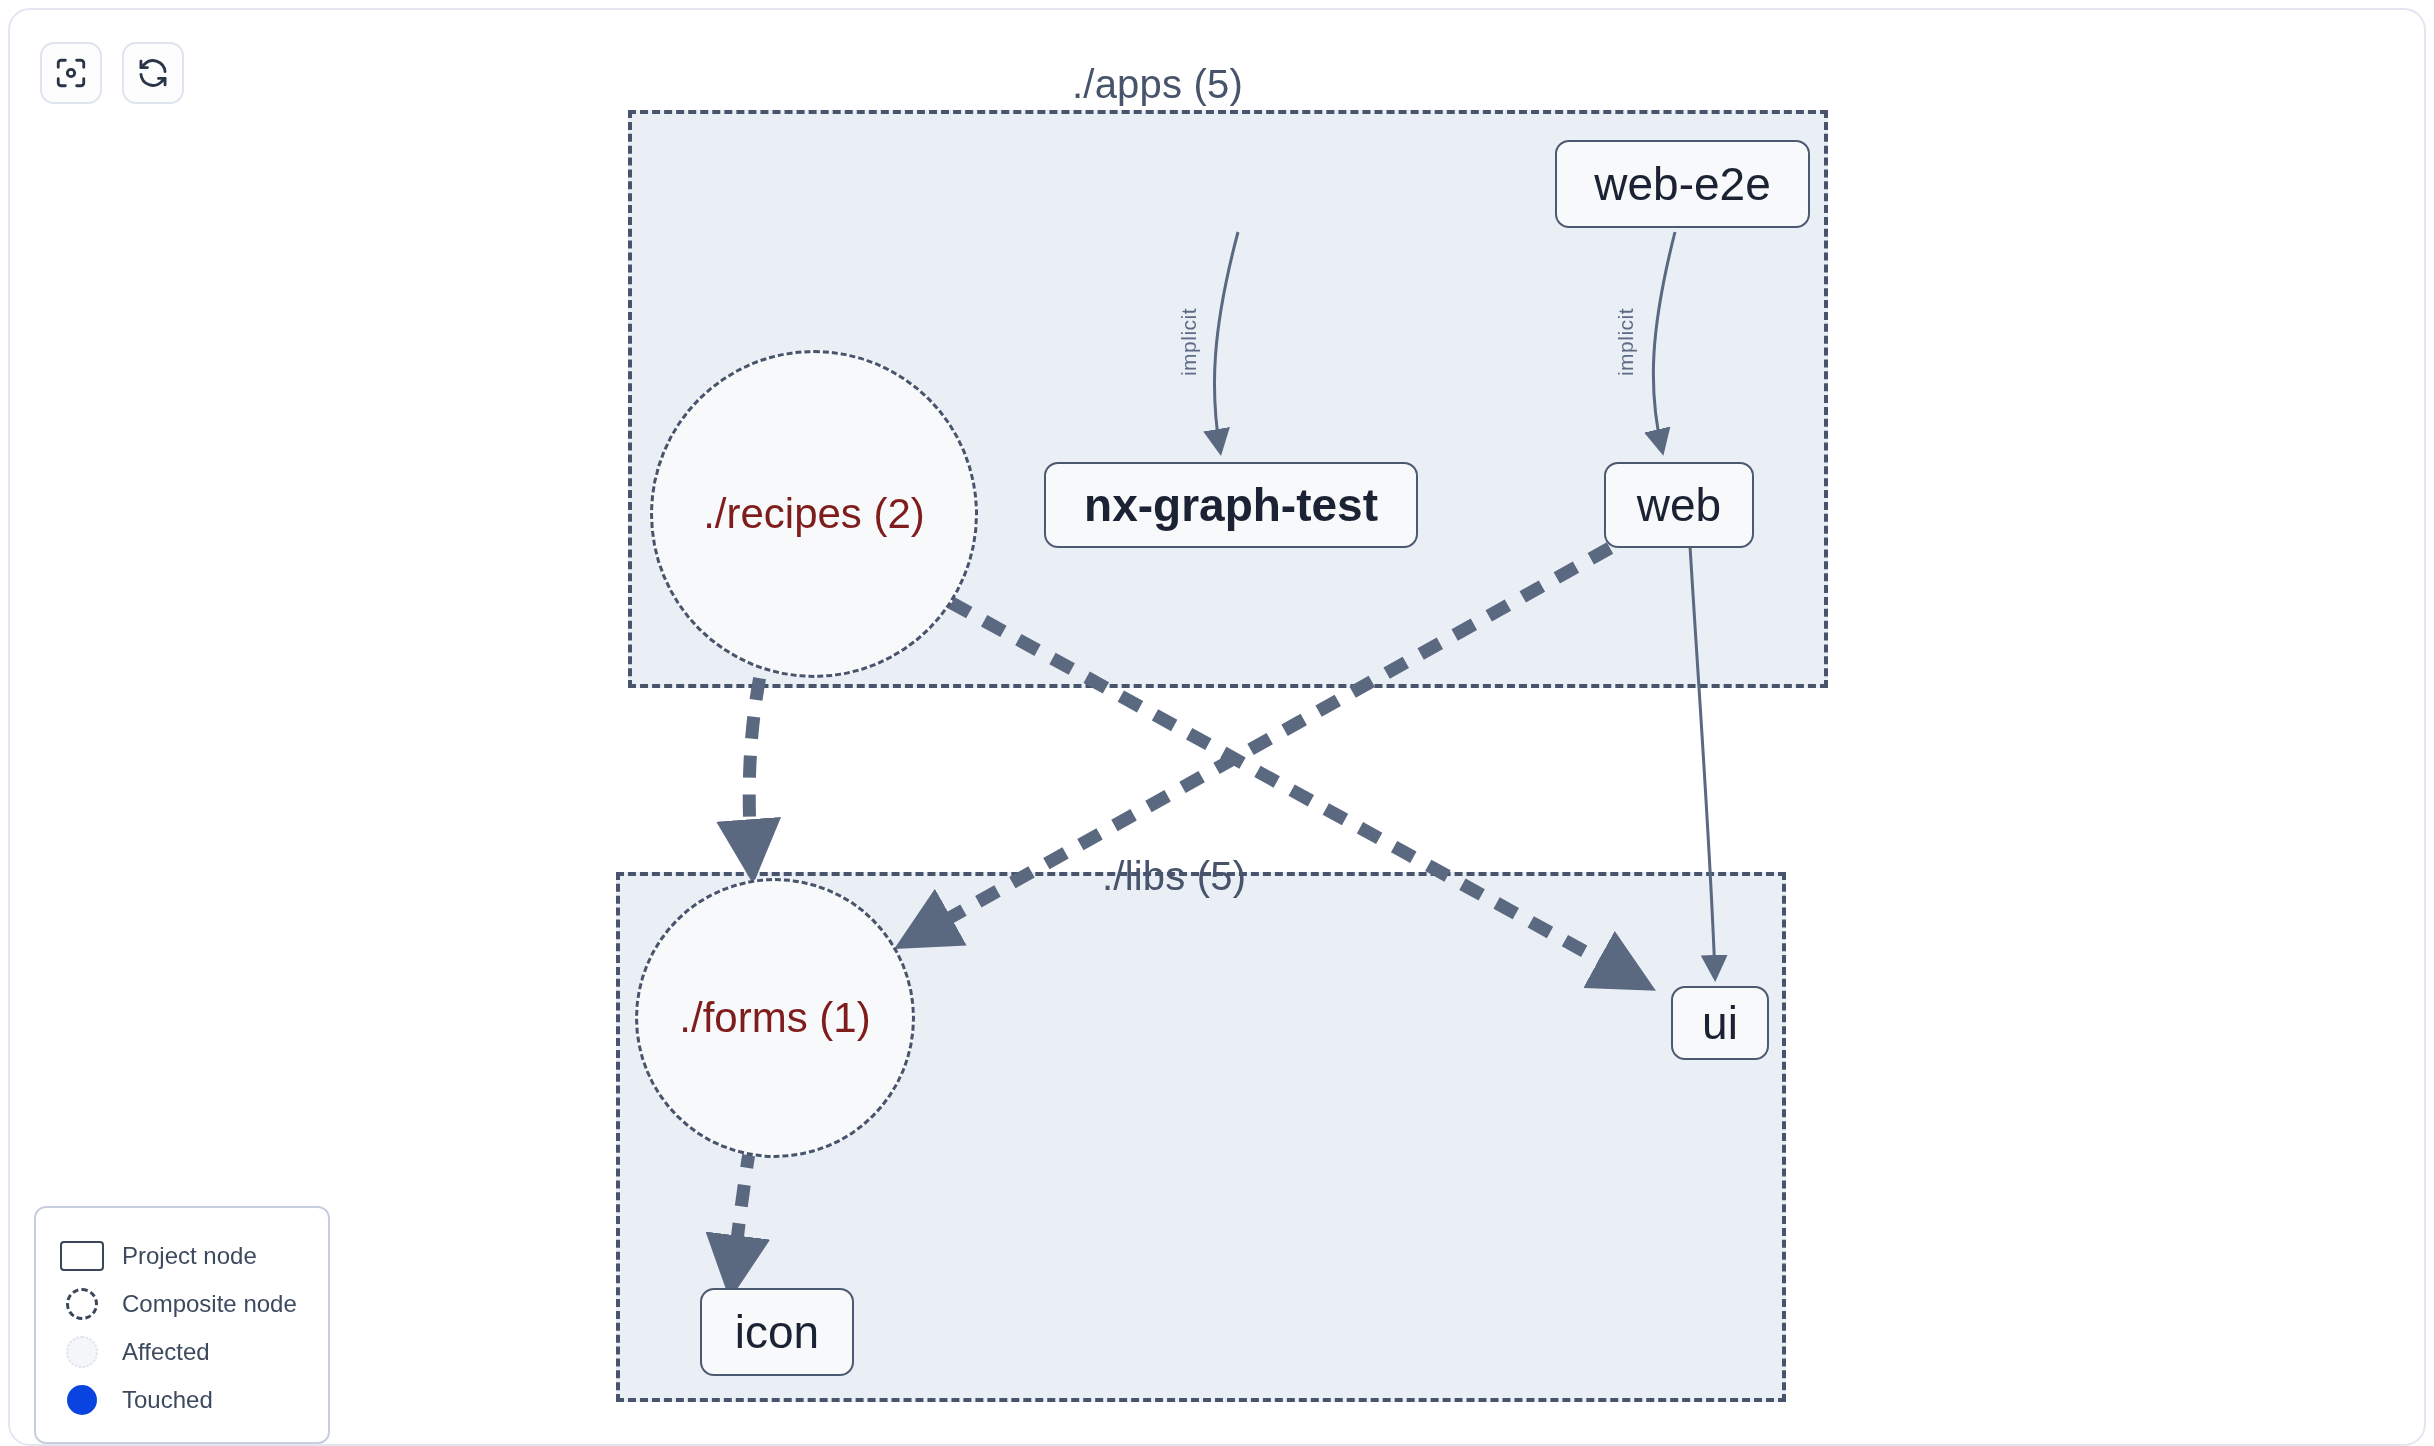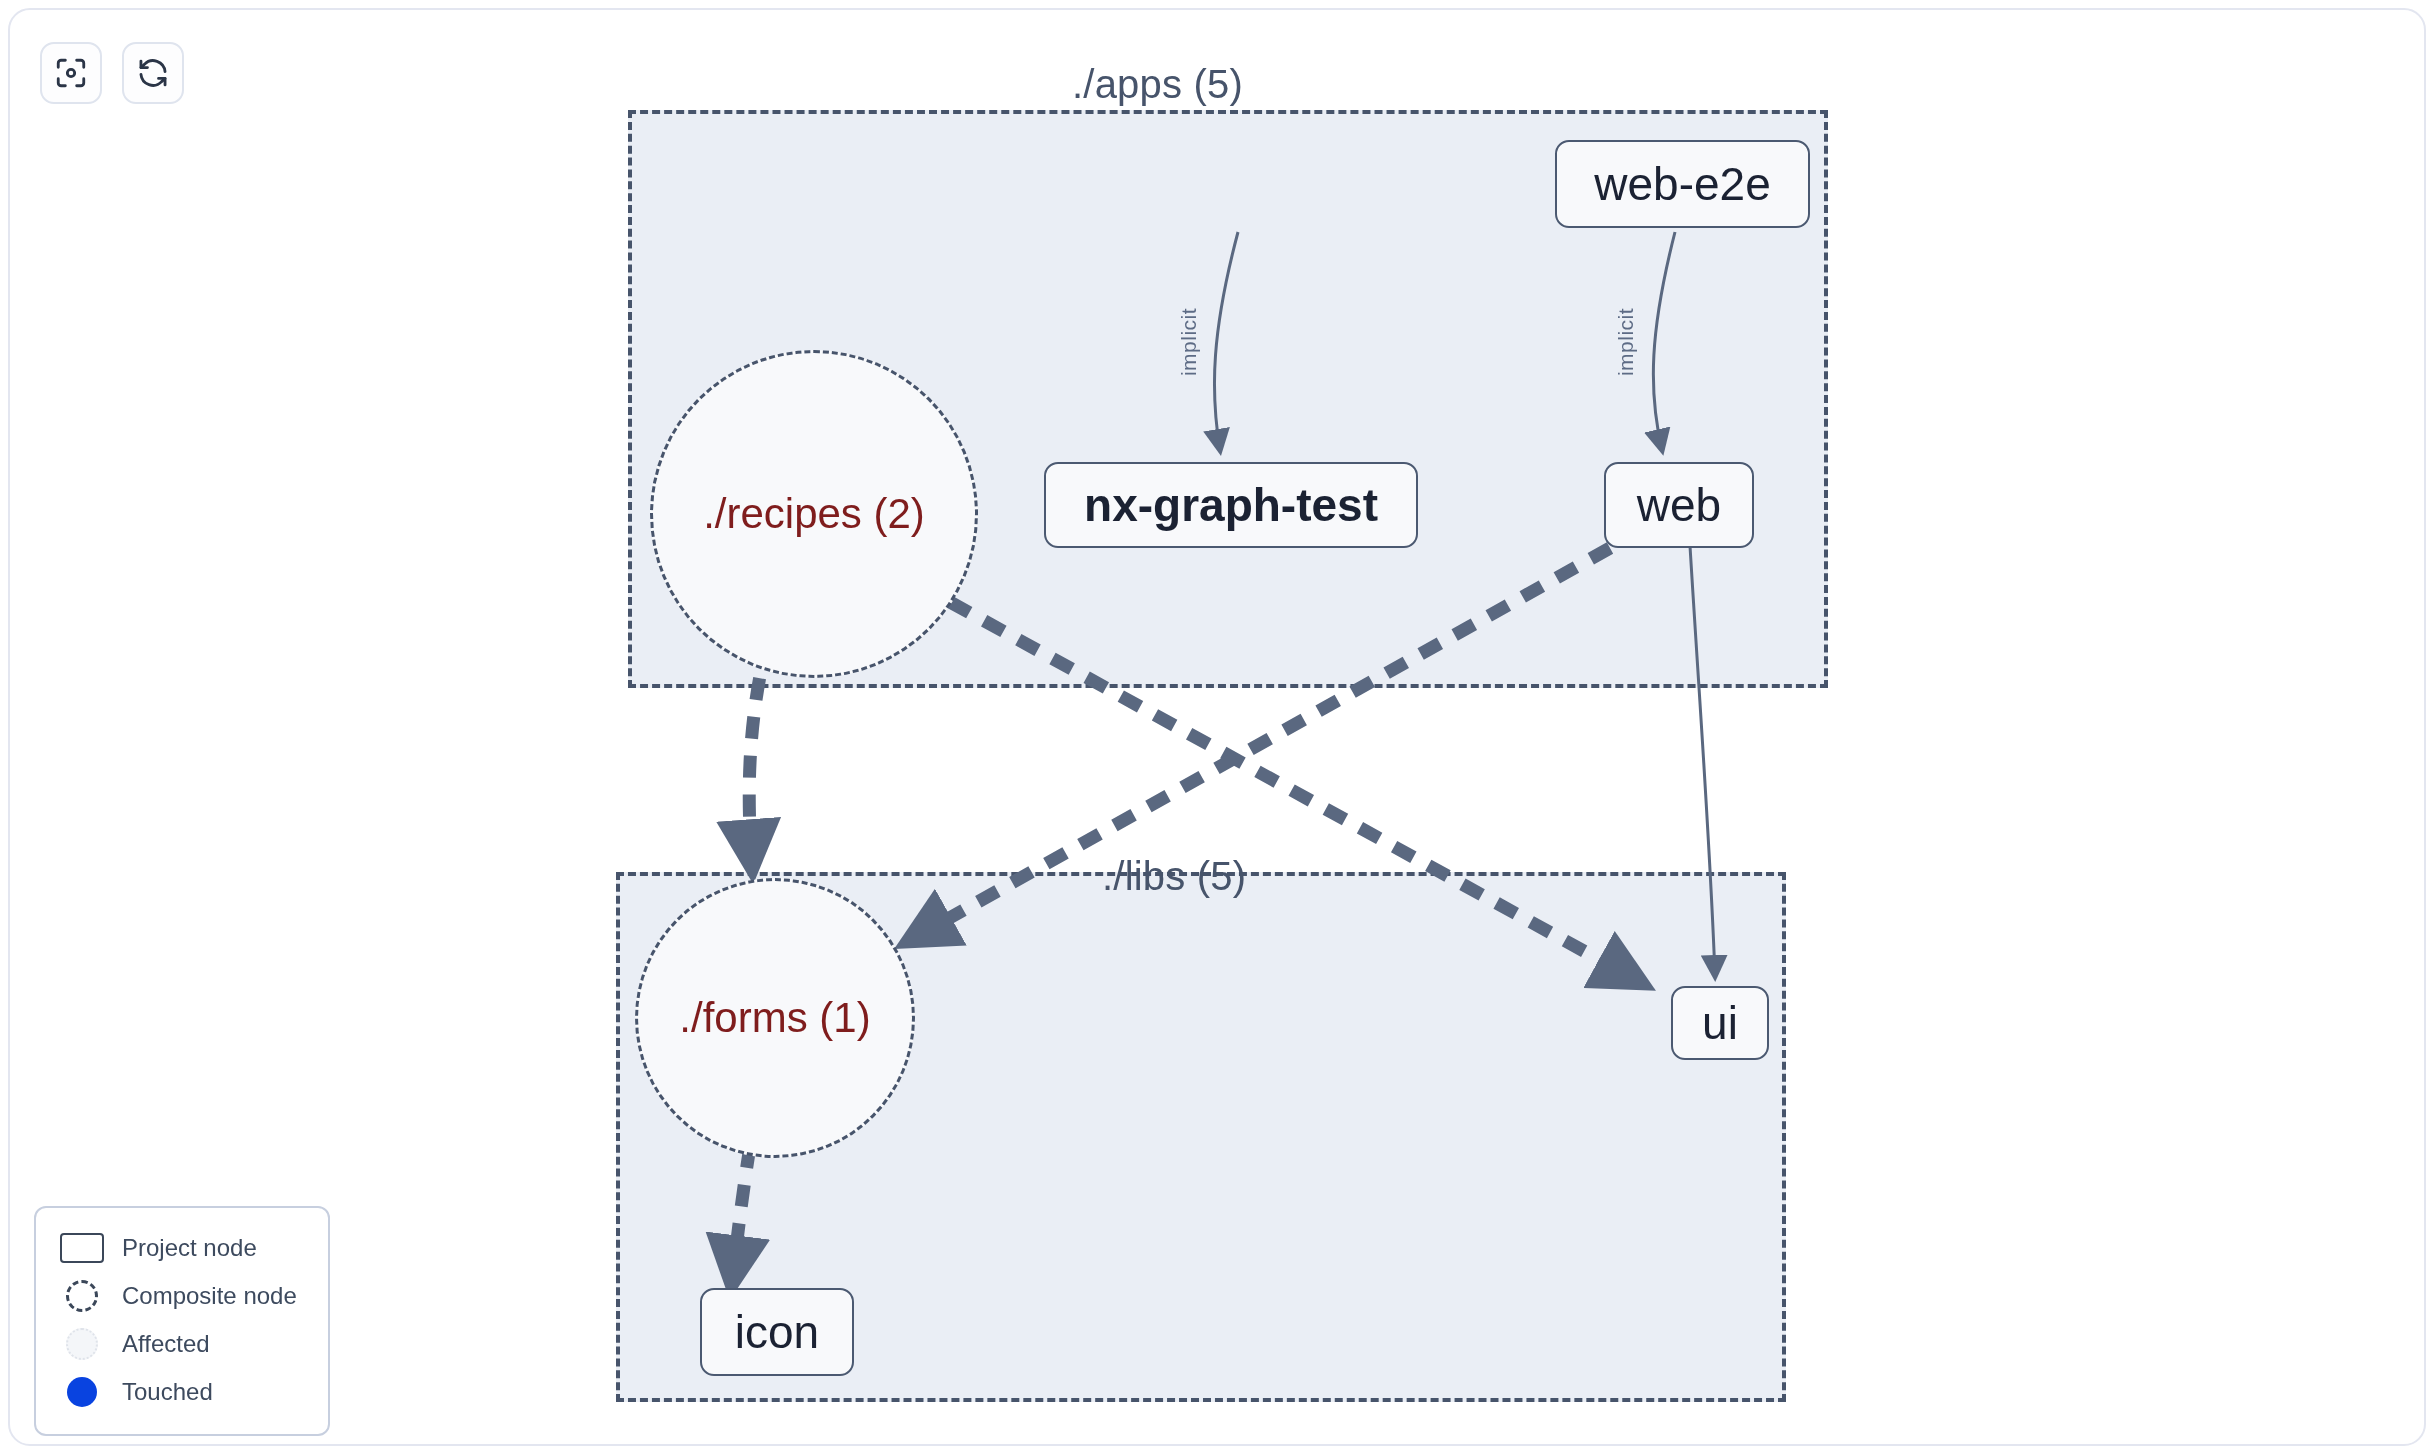--- a/index.html
+++ b/index.html
@@ -127,21 +127,21 @@
 
   
   #legend {
     position: absolute;
     left: 24px;
     top: 1196px;
     width: 296px;
     border: 2px solid #c7cfdf;
     border-radius: 12px;
     background: #ffffff;
-    padding: 16px 18px 18px 22px;
+    padding: 24px 18px 18px 22px;
     box-sizing: border-box;
     z-index: 50;
   }
   .legend-row {
     display: flex;
     align-items: center;
     height: 48px;
   }
   .legend-swatch {
     width: 48px;

